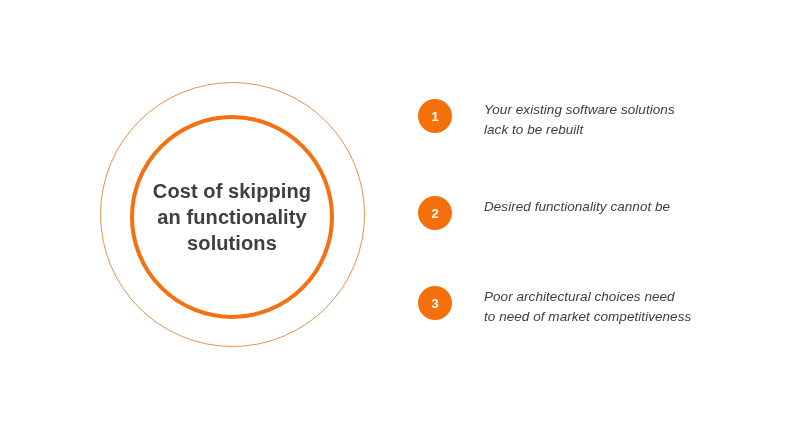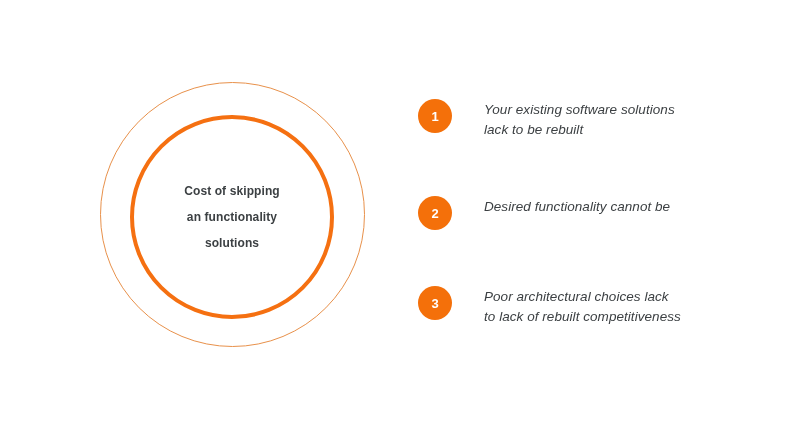--- a/index.html
+++ b/index.html
@@ -51,21 +51,21 @@
     border-radius: 50%;
     box-sizing: border-box;
     display: flex;
     align-items: center;
     justify-content: center;
   }
 
   .circle-label {
     width: 170px;
     text-align: center;
-    font-size: 12px;
+    font-size: 20px;
     font-weight: bold;
     line-height: 26px;
     color: #3C4043;
     letter-spacing: 0.1px;
   }
 
   
   .list {
     position: absolute;
     left: 418px;
@@ -138,19 +138,19 @@
     <div class="list-item">
       <div class="badge">2</div>
       <div class="item-text">
         <div>Desired functionality cannot be</div>
       </div>
     </div>
 
     <div class="list-item">
       <div class="badge">3</div>
       <div class="item-text">
-        <div>Poor architectural choices lack</div>
-        <div>to lack of rebuilt competitiveness</div>
+        <div>Poor architectural choices need</div>
+        <div>to need of market competitiveness</div>
       </div>
     </div>
 
   </div>
 </div>
 
 </body></html>

